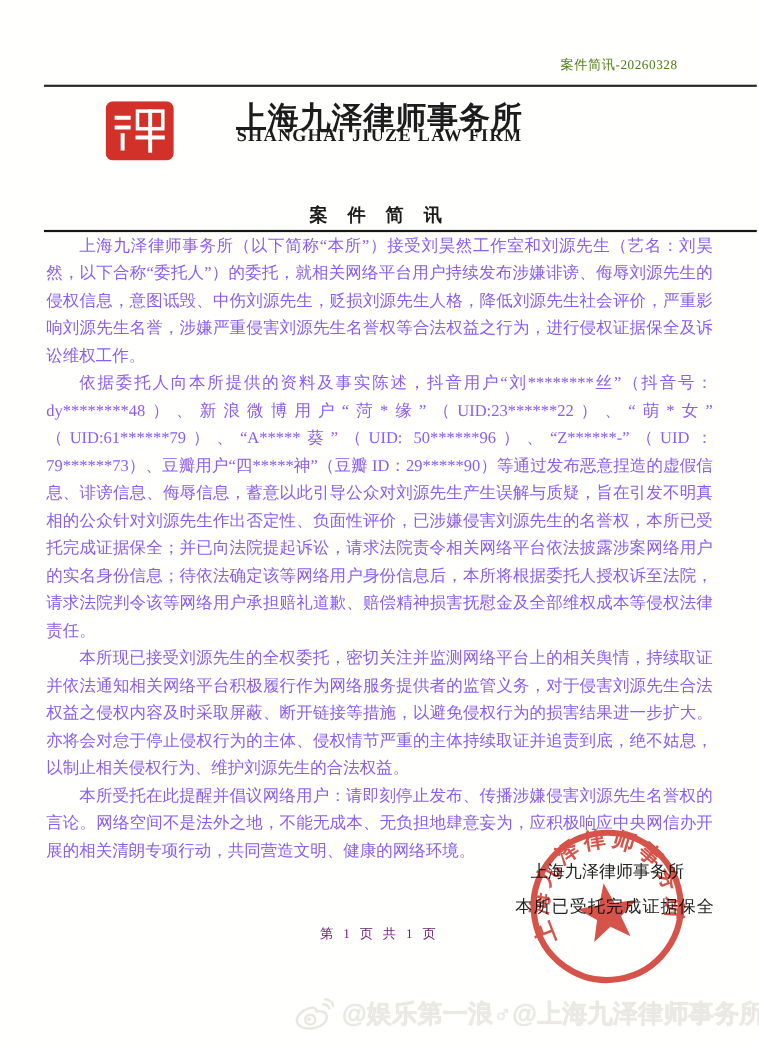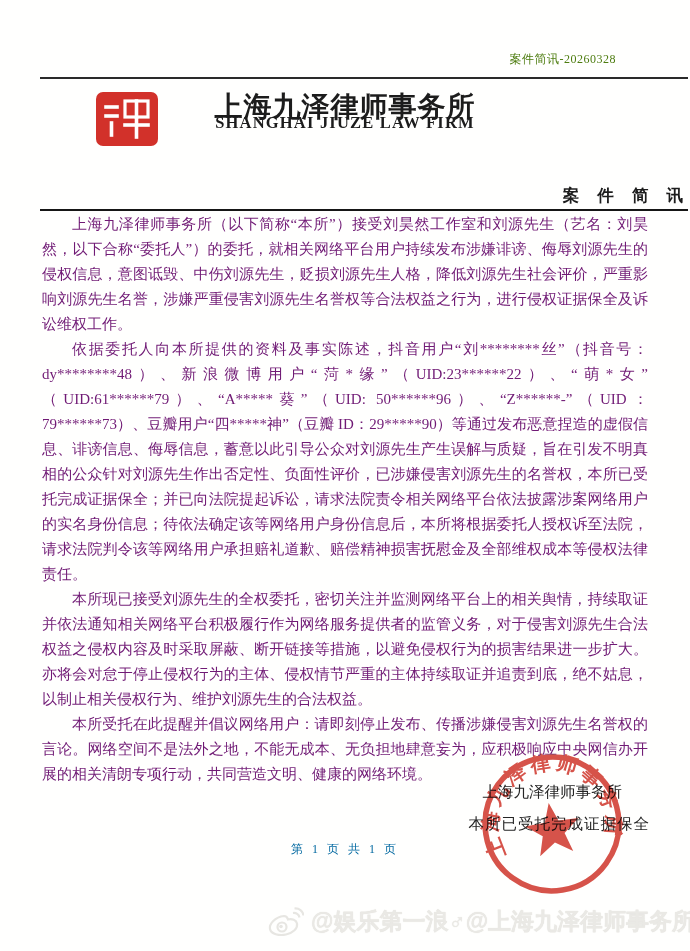--- a/index.html
+++ b/index.html
@@ -24,46 +24,46 @@
   }
   .firm-en {
     position:absolute; top:113px; left:0; width:100%; text-align:center;
     font-size:16.5px; font-weight:bold; letter-spacing:1.2px;
   }
   .address {
     position:absolute; top:156px; left:0; width:100%; text-align:center;
     font-size:17.5px; font-weight:bold;
   }
   .doc-title {
-    position:absolute; top:185px; left:0; width:100%; text-align:right;
+    position:absolute; top:185px; left:0; width:100%; text-align:center;
     font-size:16.5px; font-weight:bold; letter-spacing:7px;
   }
   .title-rule {
     position:absolute; top:209px; left:40px; width:648px;
     border-top:2.5px solid #161616; height:0;
   }
   .body-text {
     position:absolute; top:212px; left:42px; width:606px;
     font-size:15px; line-height:25px; text-align:justify;
-    color:#701a75;
+    color:#8b5cf6;
   }
   .body-text p { margin:0; text-indent:2em; }
   .sig-block {
     position:absolute; top:782px; right:40px; text-align:right;
     font-size:15.5px; color:#242424;
   }
   .sig-firm { padding-right:28px; }
   .sig-date { margin-top:11px; letter-spacing:1px; }
   .seal {
     position:absolute; left:476px; top:748px; width:152px; height:152px;
     mix-blend-mode:multiply;
   }
   .page-num {
     position:absolute; top:841px; left:0; width:100%; text-align:center;
-    font-size:12px; letter-spacing:3px; color:#0369a1;
+    font-size:12px; letter-spacing:3px; color:#701a75;
   }
   .watermark {
     position:absolute; top:906px; left:268px;
     display:flex; align-items:center; gap:7px;
     white-space:nowrap;
     font-family:"Liberation Sans","DejaVu Sans",sans-serif;
     font-weight:bold; font-size:23px;
     color:#eae9e5; text-shadow:0 0 1px #dddcd7;
   }
   .wm-icon { flex:0 0 auto; }

